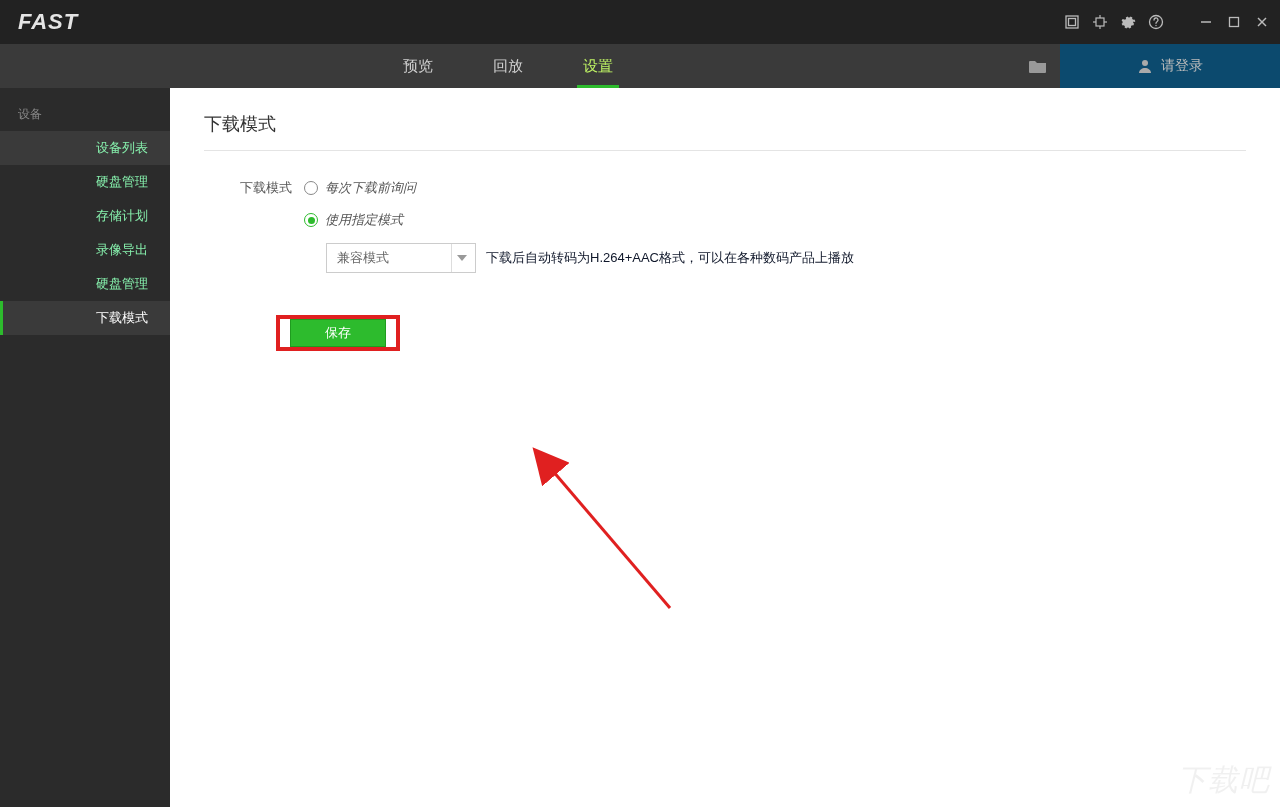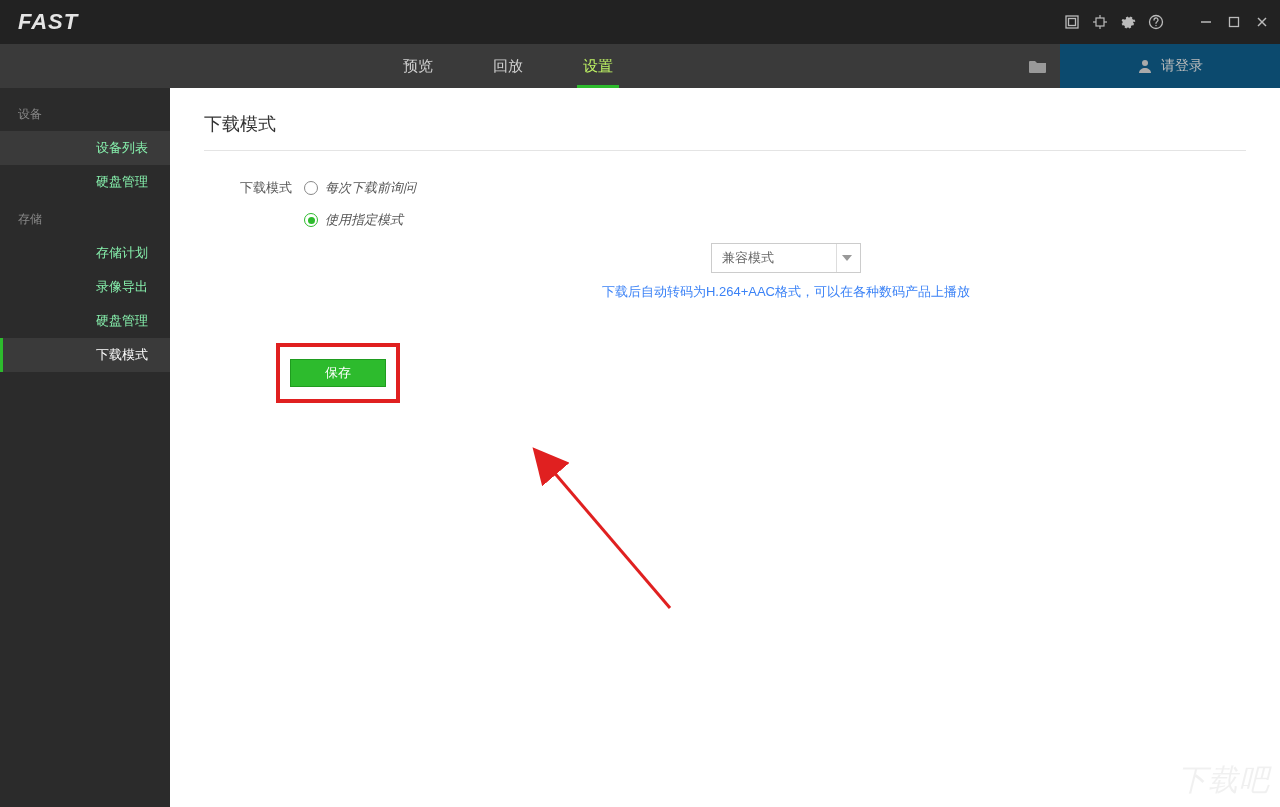--- a/index.html
+++ b/index.html
@@ -150,39 +150,39 @@
   .radio {
     width: 14px; height: 14px; border-radius: 50%;
     border: 1.5px solid #888; margin-right: 7px;
     display: inline-flex; align-items:center; justify-content:center;
   }
   .radio.checked { border-color: #2dbb2d; }
   .radio.checked::after {
     content:""; width:7px; height:7px; border-radius:50%; background:#2dbb2d;
   }
   .radio-label { color:#555;font-style:italic; }
-  .indent { margin-left: 78px; display:flex; align-items:center; gap:10px;flex-direction:column;}
+  .indent { margin-left: 78px; display:flex; align-items:center; gap:10px;}
   .select {
     width: 150px; height: 30px;
     border: 1px solid #ccc;
     display:flex; align-items:center; justify-content:space-between;
     padding: 0 4px 0 10px;
     color:#666; font-size: 13px;
     background:#fff;
   }
   .select .chev {
     width:20px; height:100%; border-left:1px solid #ddd;
     display:flex; align-items:center; justify-content:center; color:#999;
   }
-  .hint { color:#3b82f6; font-size:13px; }
+  .hint { color:#0f172a; font-size:13px; }
   .save-wrap {
     margin: 28px 0 0 72px;
     display:inline-block;
     border: 4px solid #e02020;
-    padding: 12px 10px;
+    padding: 0 10px;
   }
   .save-btn {
     width: 96px; height: 28px;
     background: #2dbb2d;
     border: 1px solid #1f9c1f;
     color: #fff; font-size: 13px;
     display:flex; align-items:center; justify-content:center;
     cursor:pointer;
   }
   .arrow {
@@ -275,21 +275,20 @@
 
 <div class="body">
   <div class="sidebar">
     <div class="sb-header">设备</div>
     <div class="sb-item highlight">
         <span>设备列表</span>
       </div>
     <div class="sb-item">
         <span>硬盘管理</span>
       </div>
-    <div class="sb-header">存储</div>
     <div class="sb-item">
         <span>存储计划</span>
       </div>
     <div class="sb-item">
         <span>录像导出</span>
       </div>
     <div class="sb-item">
         <span>硬盘管理</span>
       </div>
     <div class="sb-item active">

